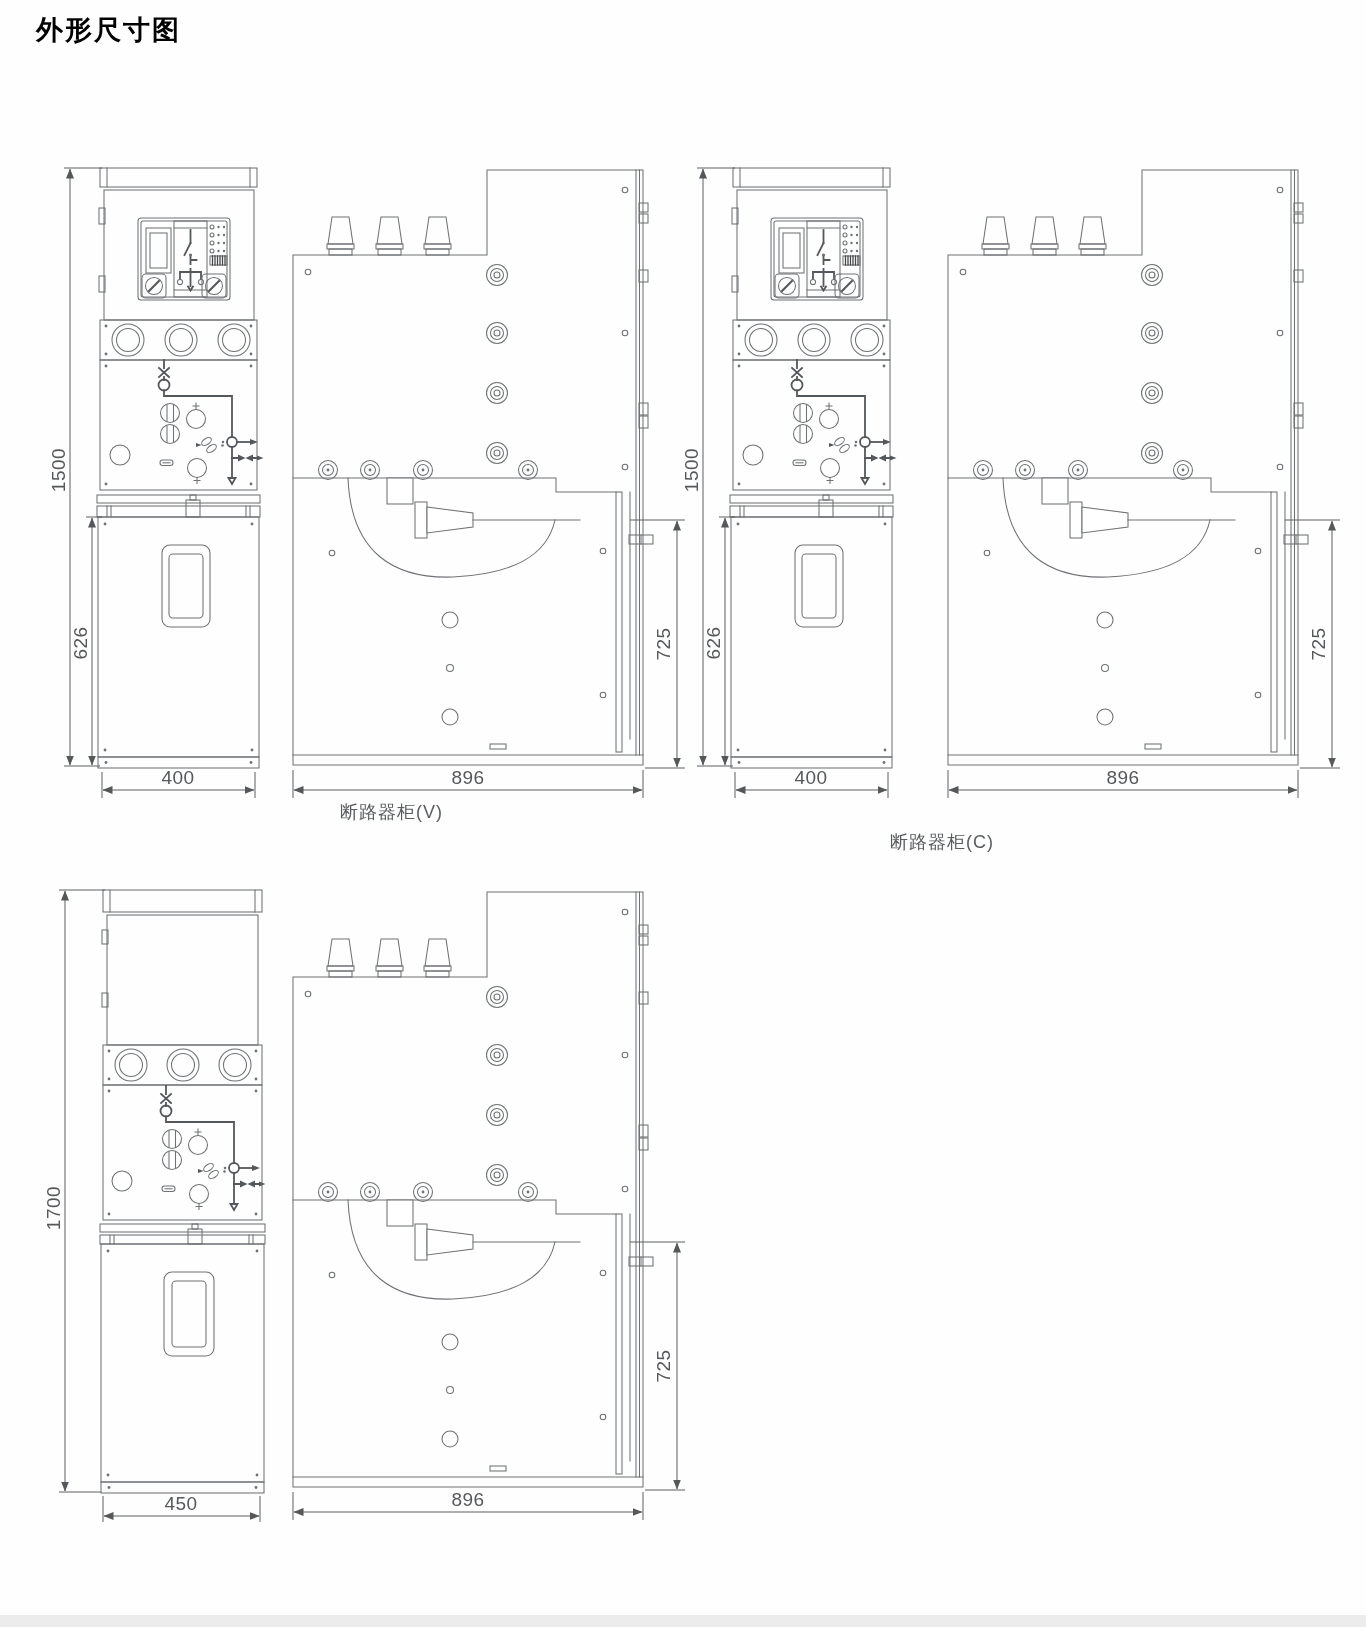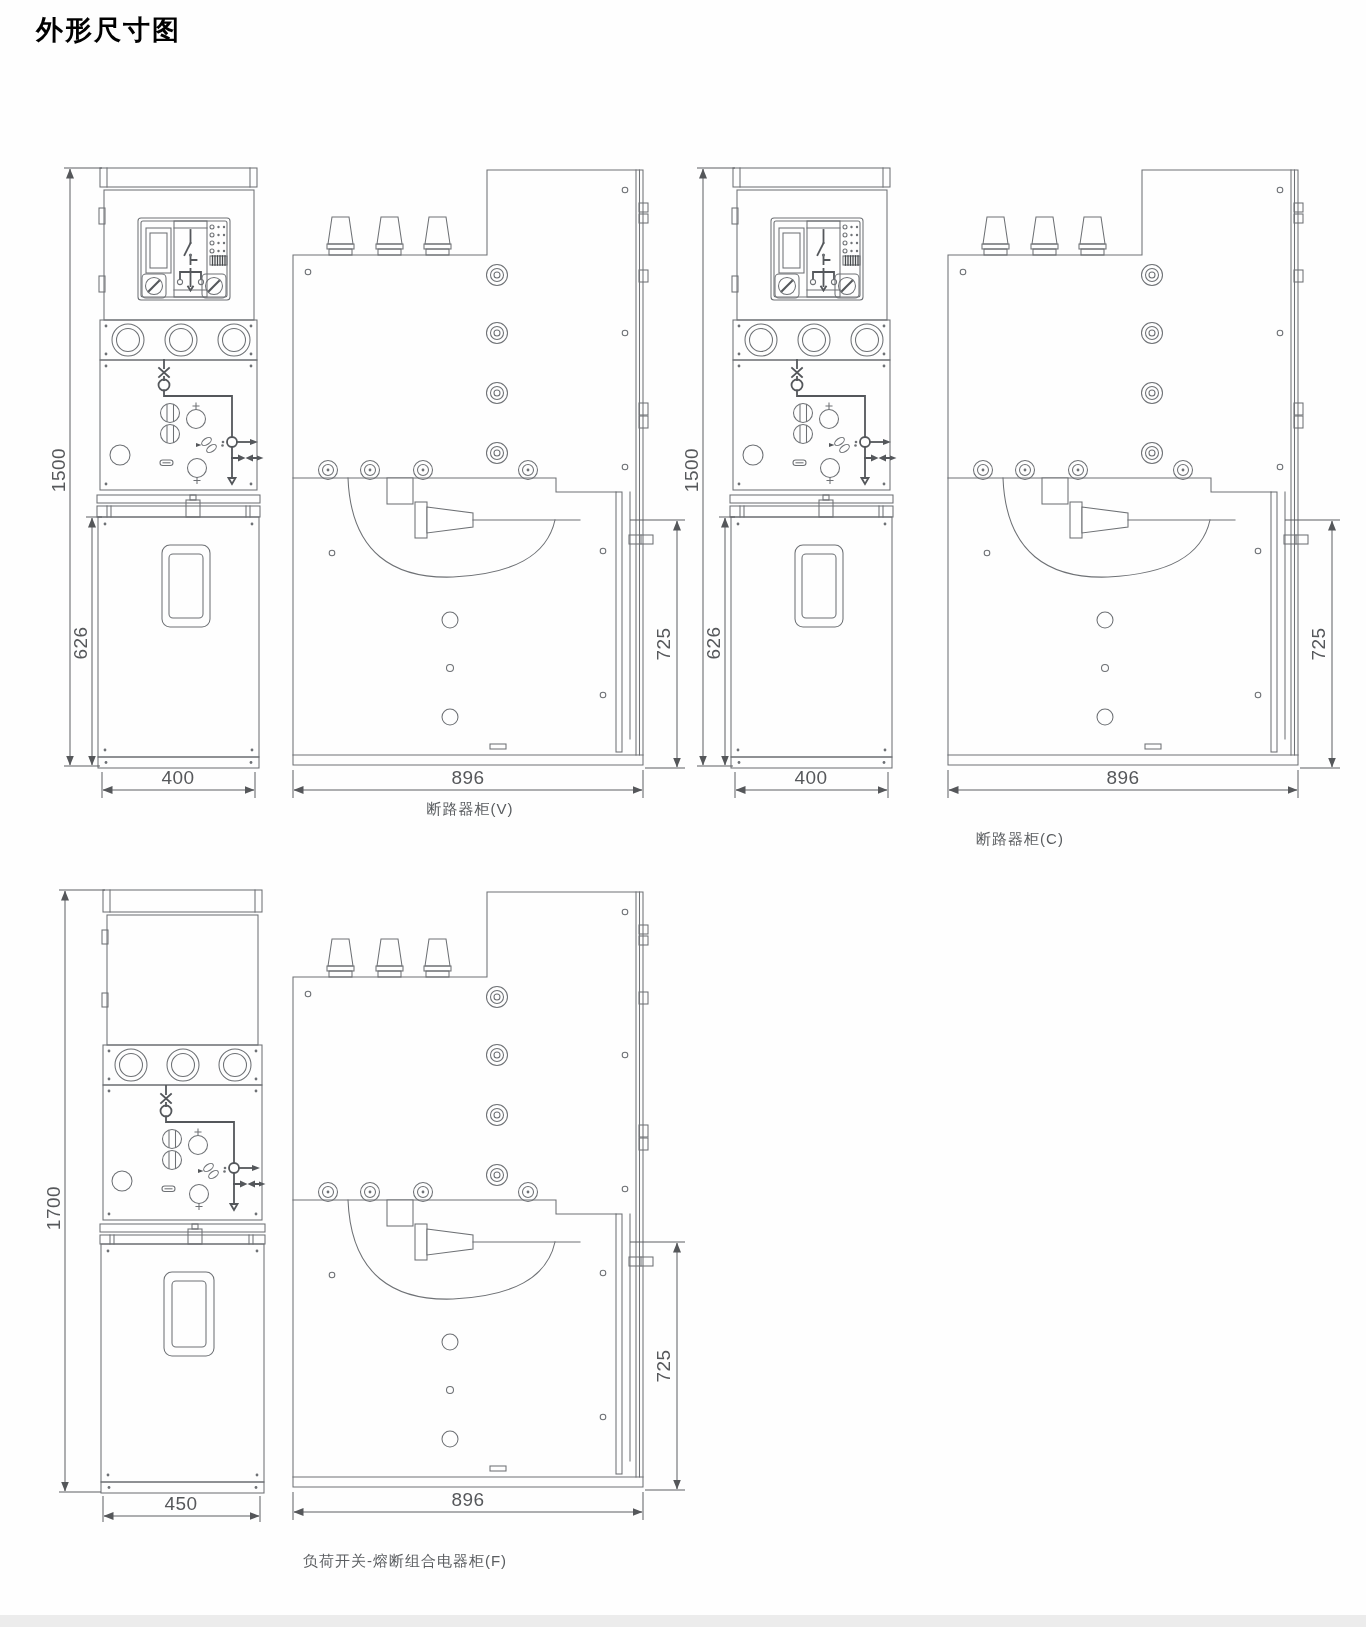--- a/index.html
+++ b/index.html
@@ -1,20 +1,20 @@
 <!DOCTYPE html>
 <html><head>
 <meta charset="utf-8">
 <style>
   html,body{margin:0;padding:0;background:#fff;}
   .page{position:relative;width:1366px;height:1627px;background:#fefefe;overflow:hidden;
         font-family:"Liberation Sans",sans-serif;}
   .title{position:absolute;left:14px;top:12px;font-size:27px;font-weight:bold;
          color:#000000;letter-spacing:2px;margin-left:22px;}
-  .caption{position:absolute;font-size:15px;color:#5a5d60;text-align:center;letter-spacing:1px;}
+  .caption{position:absolute;font-size:18px;color:#5a5d60;letter-spacing:1px;}
   .bottom-strip{position:absolute;left:0;top:1615px;width:1366px;height:12px;background:#ececec;}
   svg{position:absolute;overflow:visible;}
   
   .ln{stroke:#6e7175;stroke-width:1.05;fill:none;stroke-linecap:square;}
   .bold{stroke:#54575b;stroke-width:1.8;fill:none;}
   .kn{stroke:#54575b;stroke-width:2;fill:none;}
   .bc{stroke:#46494c;stroke-width:1.3;fill:none;}
   .dot{fill:#6e7175;stroke:none;}
   .dotb{fill:#54575b;stroke:none;}
   .wht{fill:#fff;}
@@ -390,16 +390,15 @@
         <path d="M358 614V642"></path>
       <path d="M9 634H357" marker-start="url(#ar)" marker-end="url(#ar)"></path>
       <path d="M345 364H400"></path>
         <path d="M360 612H400"></path>
       <path d="M392 365V611" marker-start="url(#ar)" marker-end="url(#ar)"></path>
     </g>
     <text class="dimtxt" x="183" y="628" text-anchor="middle">896</text>
     <text class="dimtxt" transform="translate(385 488) rotate(-90)" text-anchor="middle">725</text>
   </svg>
 
-  <div class="caption" style="left:250px;top:1552px;width:310px">负荷开关-熔断组合电器柜(F)</div>
 
   <div class="bottom-strip"></div>
 </div>
 
 </body></html>

